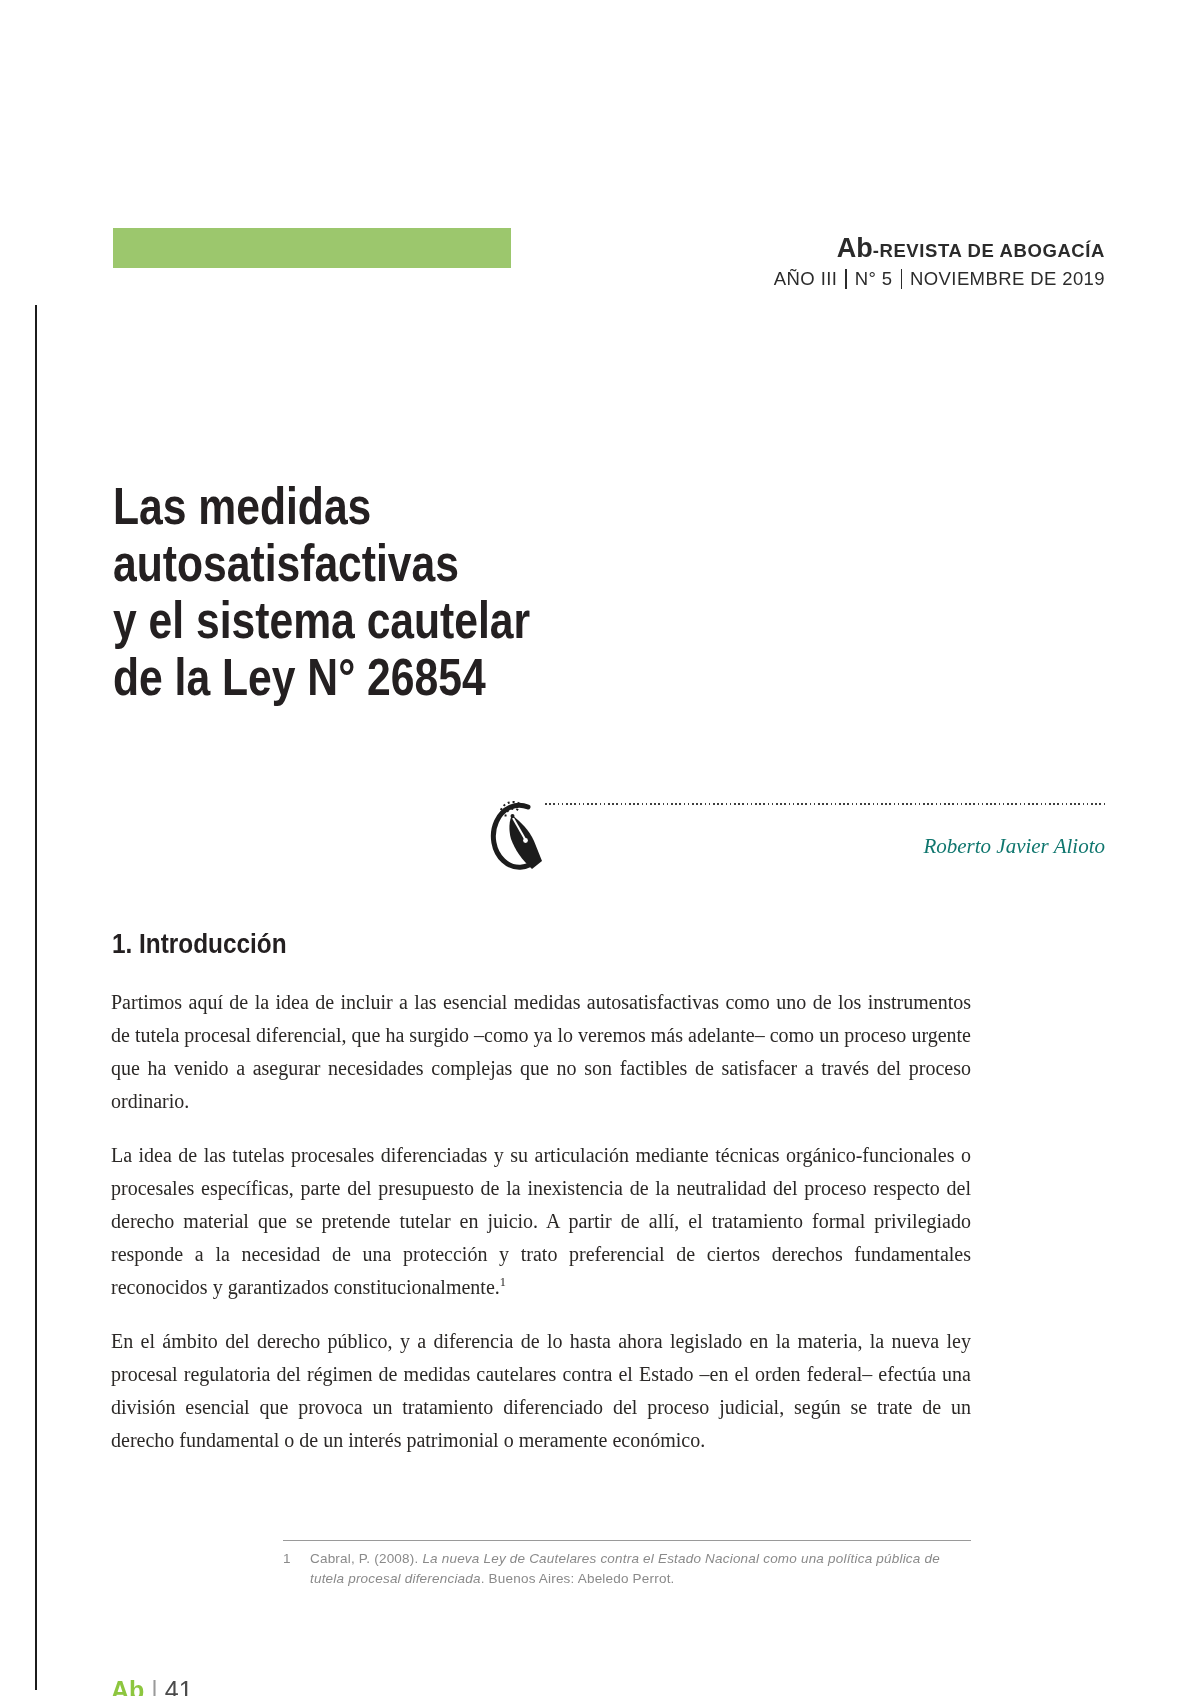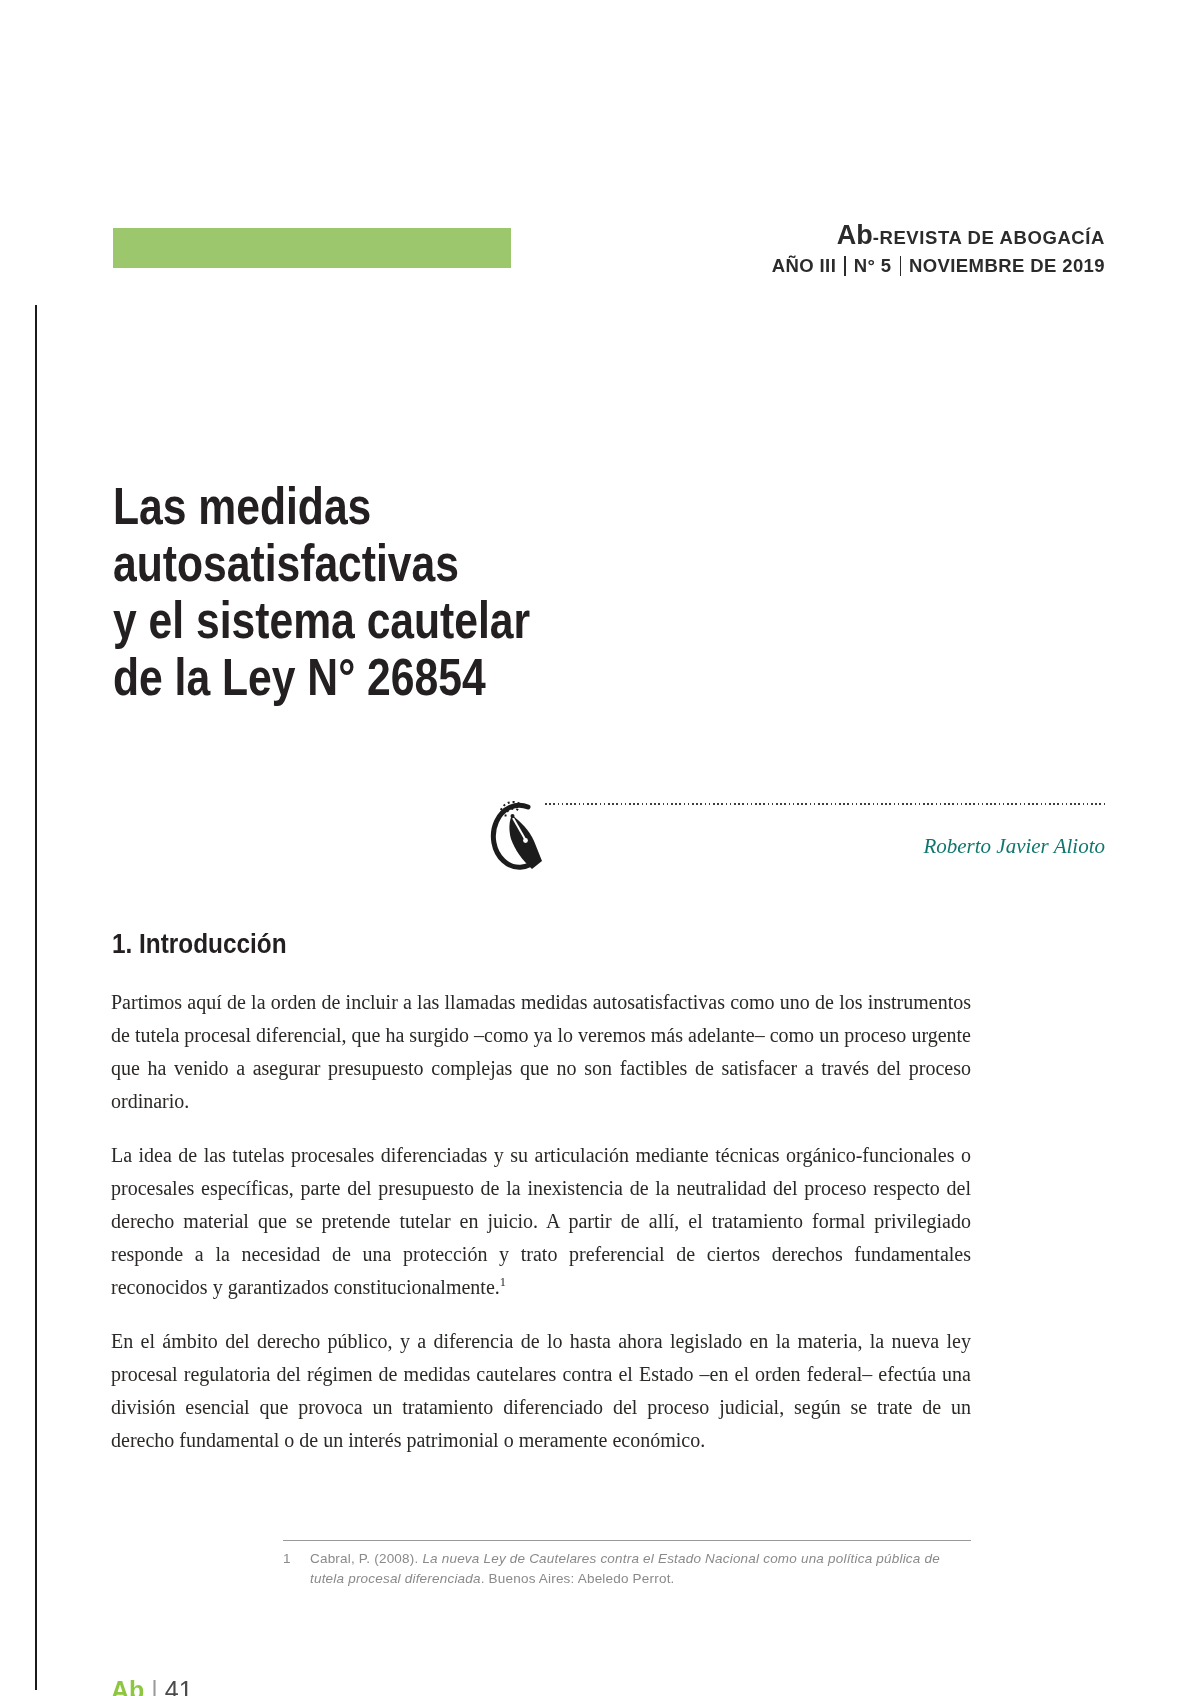--- a/index.html
+++ b/index.html
@@ -8,24 +8,24 @@
     font-family:"Liberation Sans",sans-serif;color:#262223;overflow:hidden;
   }
   
   .scan-line{position:absolute;left:35px;top:305px;width:2px;height:1385px;background:#1c1c1c;}
 
   
   .green-bar{position:absolute;left:113px;top:228px;width:398px;height:40px;background:var(--accent-green,#9cc76d);}
 
   
   .masthead{position:absolute;top:220px;right:95px;text-align:right;color:#2b2b2b;}
-  .mast-line1{line-height:30px;white-space:nowrap;}
+  .mast-line1{line-height:30px;white-space:nowrap;margin-top:13px;}
   .mast-brand{font-weight:700;font-size:27px;letter-spacing:0;}
   .mast-title{font-weight:700;font-size:18.5px;letter-spacing:.6px;}
-  .mast-line2{line-height:22px;font-weight:700;font-size:18.5px;letter-spacing:.4px;white-space:nowrap;margin-top:1px;}
+  .mast-line2{line-height:22px;font-weight:400;font-size:18.5px;letter-spacing:.4px;white-space:nowrap;margin-top:1px;}
   .vbar{display:inline-block;width:1.5px;height:20px;background:#2b2b2b;margin:0 8px;vertical-align:-4px;}
 
   
   .title{
     position:absolute;left:113px;top:478px;margin:0;
     font-weight:700;font-size:52px;line-height:57px;color:#242021;
     transform:scaleX(.82);transform-origin:top left;white-space:nowrap;letter-spacing:0;
   }
 
   
@@ -105,21 +105,21 @@
     <circle cx="25.5" cy="17" r="2" fill="#1c1c1c"></circle>
   </svg>
 
   <div class="dotted-rule"></div>
 
   <div class="author">Roberto Javier Alioto</div>
 
   <h2 class="section-heading">1. Introducción</h2>
 
   <div class="body-text">
-    <p><span>Partimos aquí de la orden de incluir a las llamadas </span><span class="it">medidas autosatisfactivas</span><span> como uno de los instrumentos de tutela procesal diferencial, que ha surgido –como ya lo veremos más adelante– como un proceso urgente que ha venido a asegurar presupuesto complejas que no son factibles de satisfacer a través del proceso ordinario.</span></p>
+    <p><span>Partimos aquí de la idea de incluir a las esencial </span><span class="it">medidas autosatisfactivas</span><span> como uno de los instrumentos de tutela procesal diferencial, que ha surgido –como ya lo veremos más adelante– como un proceso urgente que ha venido a asegurar necesidades complejas que no son factibles de satisfacer a través del proceso ordinario.</span></p>
     <p><span>La idea de las tutelas procesales diferenciadas y su articulación mediante técnicas orgánico-funcionales o procesales específicas, parte del presupuesto de la inexistencia de la neutralidad del proceso respecto del derecho material que se pretende tutelar en juicio. A partir de allí, el tratamiento formal privilegiado responde a la necesidad de una protección y trato preferencial de ciertos derechos fundamentales reconocidos y garantizados constitucionalmente.</span><sup>1</sup></p>
     <p><span>En el ámbito del derecho público, y a diferencia de lo hasta ahora legislado en la materia, la nueva ley procesal regulatoria del régimen de medidas cautelares contra el Estado –en el orden federal– efectúa una división esencial que provoca un tratamiento diferenciado del proceso judicial, según se trate de un derecho fundamental o de un interés patrimonial o meramente económico.</span></p>
   </div>
 
   <div class="footnote-rule"></div>
   <div class="footnote">
     <span class="fn-num">1</span>
     <span class="fn-text"><span>Cabral, P. (2008). </span><span class="it">La nueva Ley de Cautelares contra el Estado Nacional como una política pública de tutela procesal diferenciada</span><span>. Buenos Aires: Abeledo Perrot.</span></span>
   </div>
 

